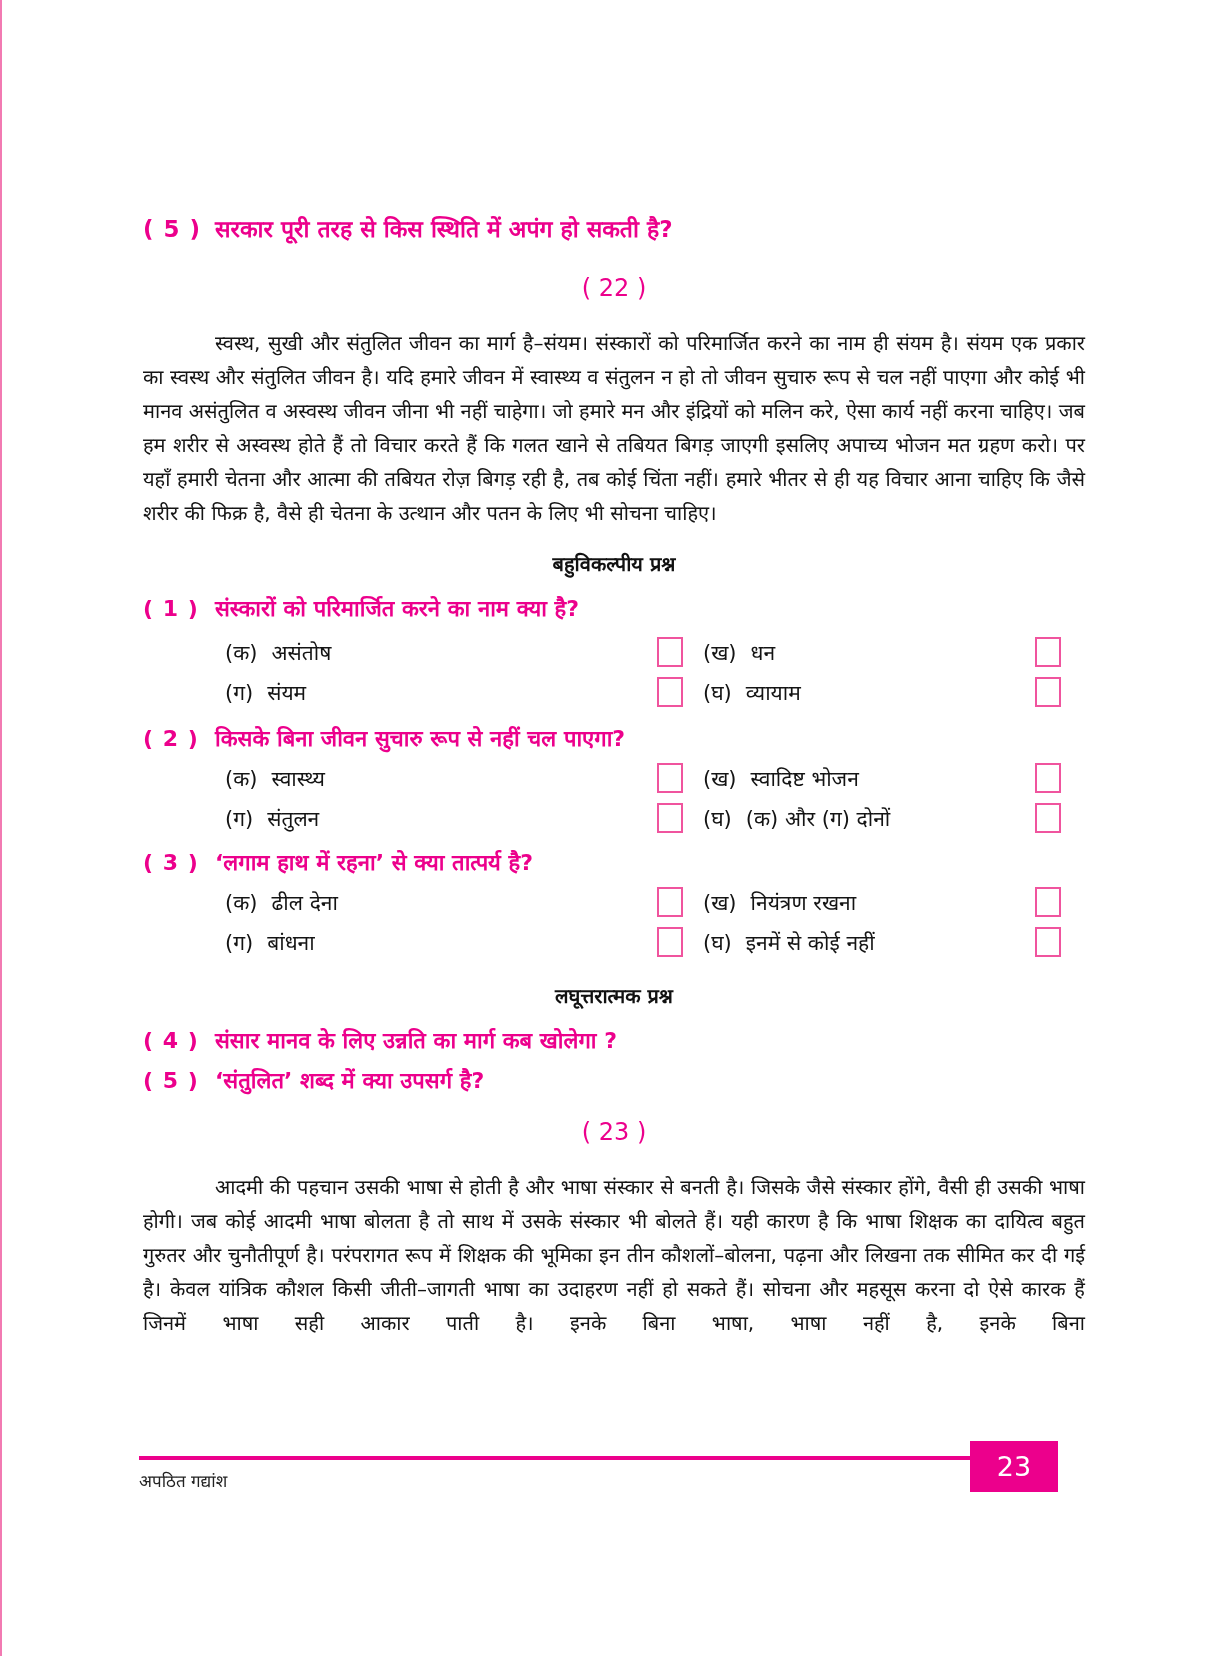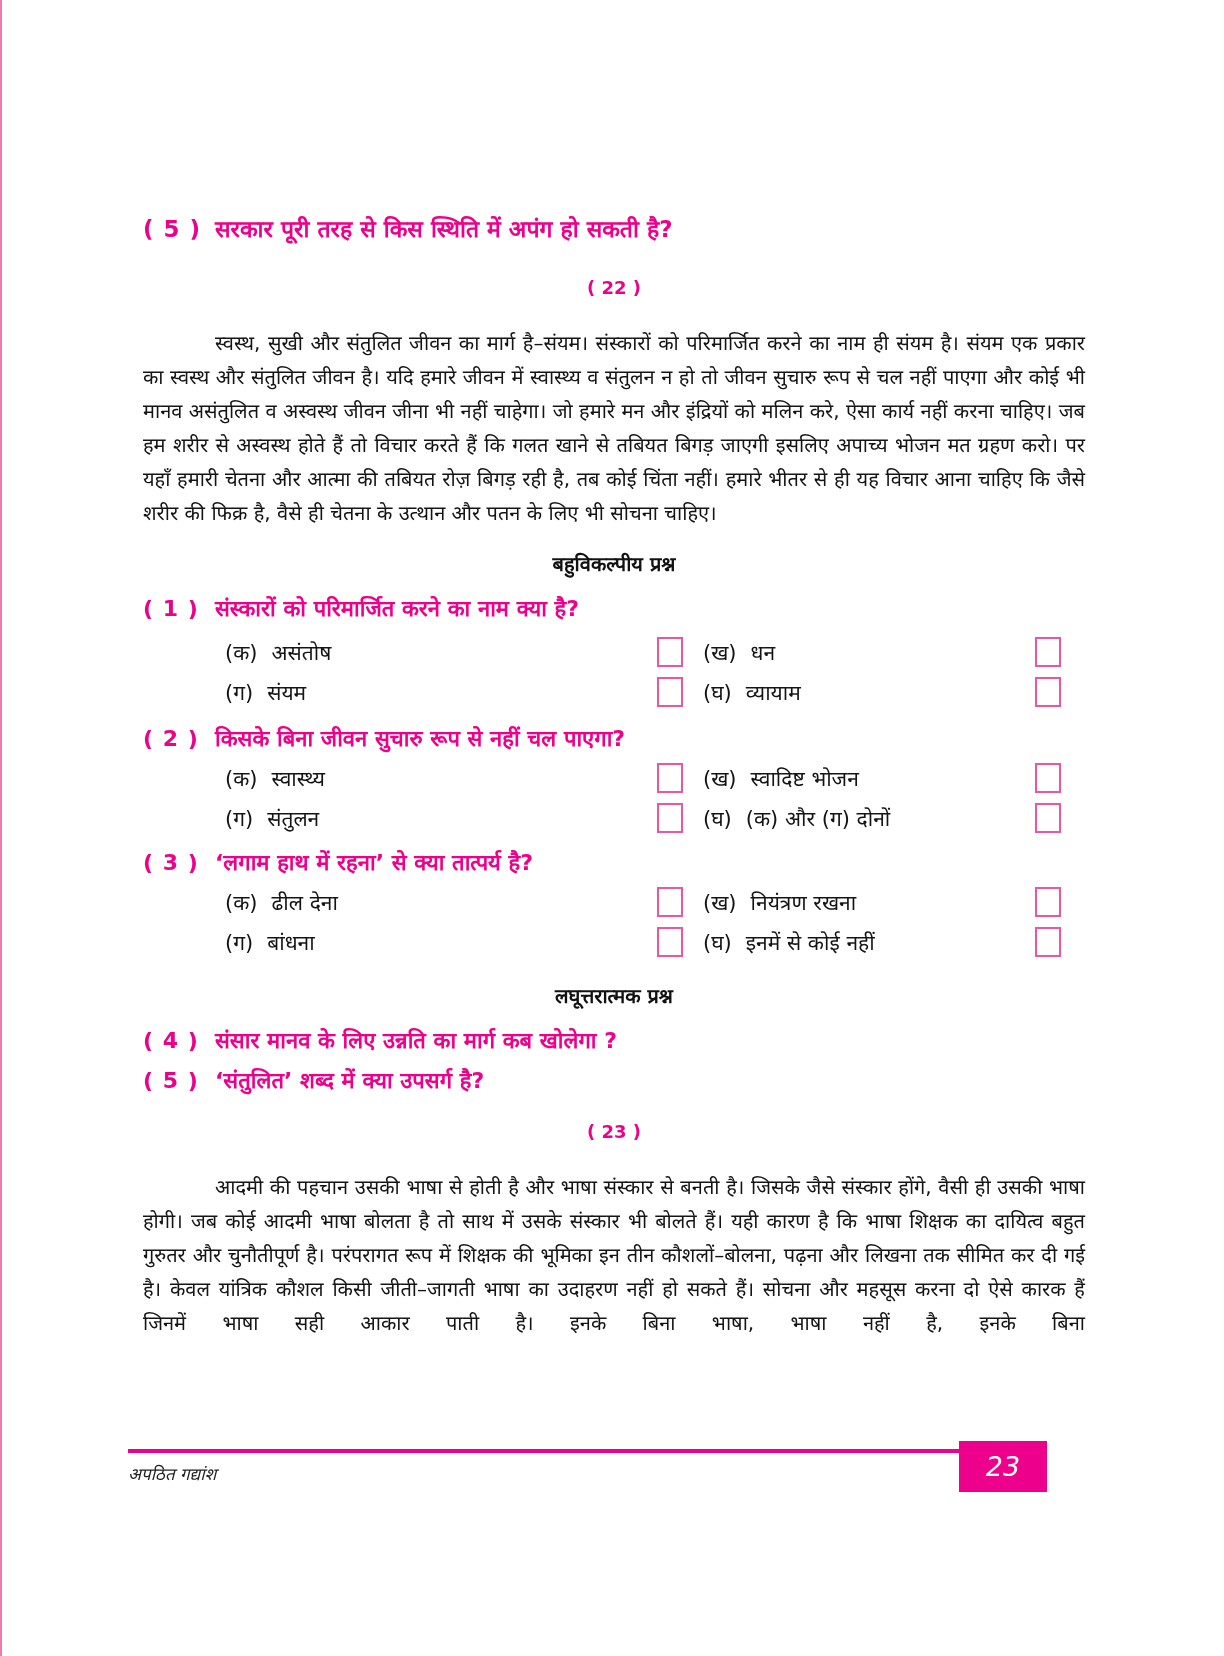--- a/index.html
+++ b/index.html
@@ -21,22 +21,22 @@
     padding-top: 214px;
   }
   
   .q-line { display: flex; color: #EC008C; font-weight: bold; }
   .q-line .q-num { width: 72px; flex-shrink: 0; letter-spacing: 1px; }
   .q-line .q-text { flex: 1; }
   .q-top { font-size: 23px; line-height: 30px; }
   .q-mcq { font-size: 22px; line-height: 30px; }
   
   .passage-num {
-    text-align: center; color: #EC008C; font-weight: bold;
-    font-size: 18px; line-height: 28px;
+    text-align: center; color: #EC008C; font-weight: normal;
+    font-size: 24px; line-height: 28px;
   }
   .section-heading {
     text-align: center; color: #111; font-weight: bold;
     font-size: 20px; line-height: 28px;
   }
   
   .para {
     font-size: 20px; line-height: 34px;
     text-align: justify; text-indent: 72px;
     color: #141414;
@@ -67,22 +67,22 @@
   .mt-row-b    { margin-top: 8px; }
   .mt-q2       { margin-top: 16px; }
   .mt-q3       { margin-top: 14px; }
   .mt-shorthead{ margin-top: 24px; }
   .mt-q4       { margin-top: 16px; }
   .mt-q5       { margin-top: 10px; }
   .mt-p23num   { margin-top: 22px; }
   .mt-para23   { margin-top: 24px; }
   
   .footer {
-    position: absolute; top: 1441px; left: 128px; width: 919px;
-    display: flex; align-items: center; font-style: italic;
+    position: absolute; top: 1441px; left: 139px; width: 919px;
+    display: flex; align-items: flex-end;
   }
   .footer-left { flex: 1; }
   .footer-rule { height: 4px; background: #EC008C; }
   .footer-label { margin-top: 9px; font-size: 17px; color: #222; }
   .page-box {
     width: 88px; height: 51px; background: #EC008C;
     color: #ffffff; font-size: 27px; font-weight: 500;
     display: flex; align-items: center; justify-content: center;
   }
 </style>

